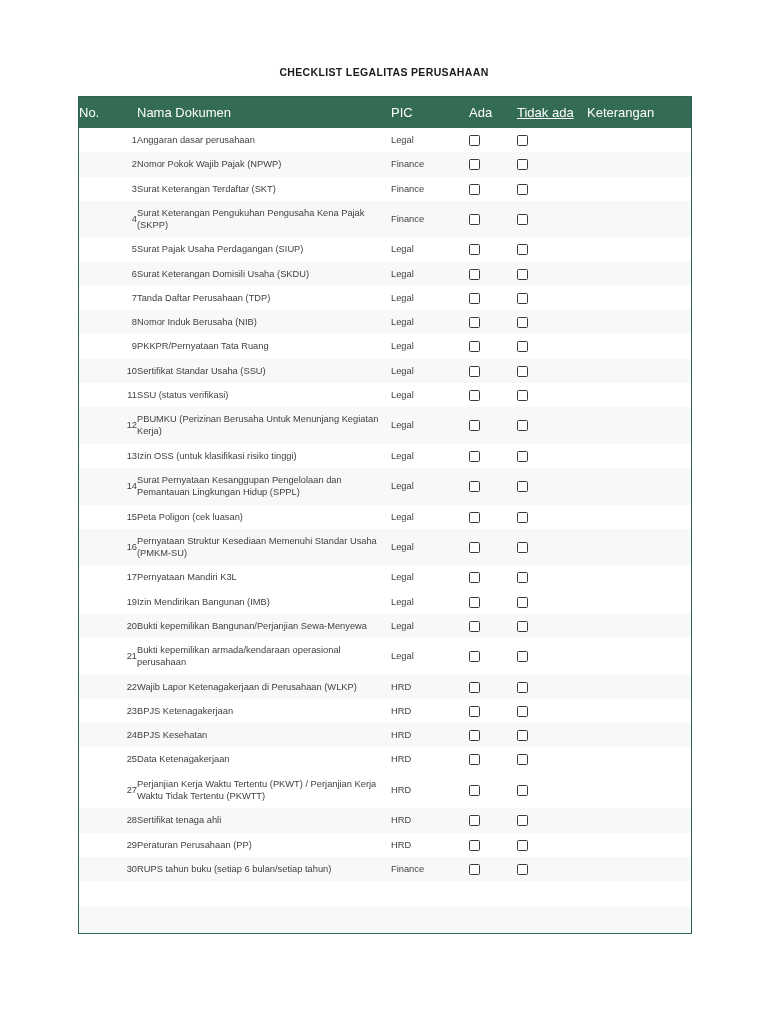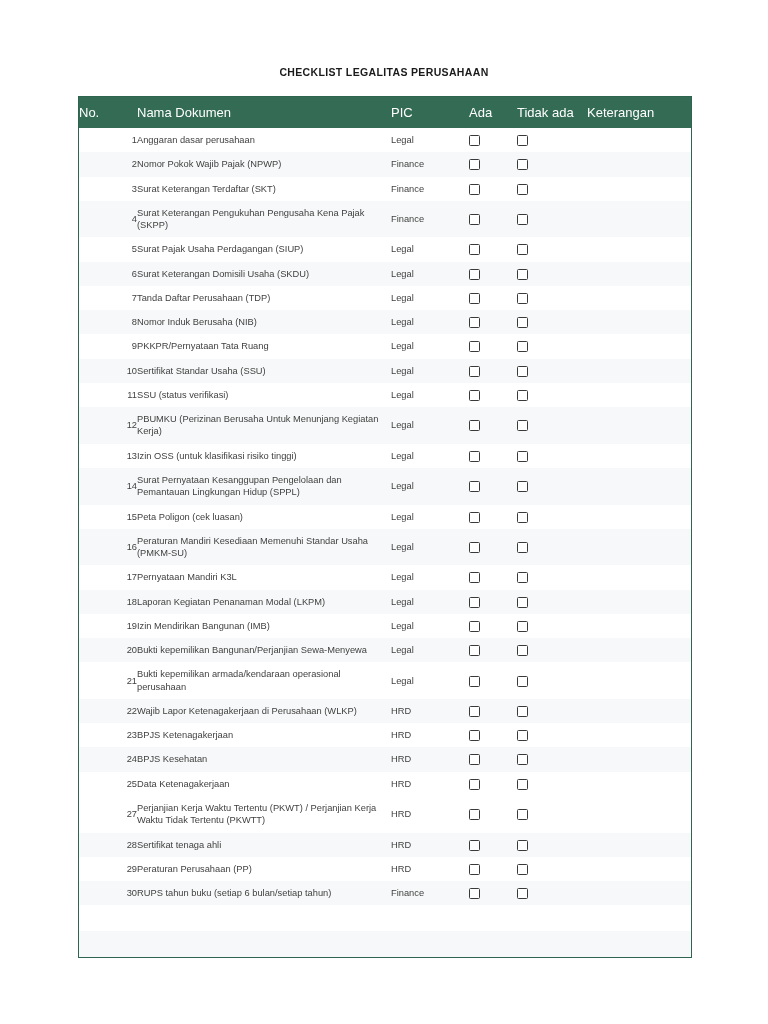--- a/index.html
+++ b/index.html
@@ -58,21 +58,21 @@
     text-align: left;
     padding: 8px 0 8px 0;
     height: 28px;
     vertical-align: middle;
     border: none;
   }
   th.c-no        { width: 58px;  padding-left: 9px; }
   th.c-nama      { width: 254px; padding-left: 8px; }
   th.c-pic       { width: 78px;  padding-left: 9px; }
   th.c-ada       { width: 48px;  text-align: left; padding-left: 9px; }
-  th.c-tidak     { width: 70px;  text-align: left; padding-left: 6px; }
+  th.c-tidak     { width: 70px;  text-align: left; padding-left: 6px; text-decoration: underline; }
   th.c-ket       { width: 104px; padding-left: 7px; }
 
   
   table.checklist tbody tr { background: #ffffff; }
   table.checklist tbody tr.alt { background: #f7f8f9; }
   table.checklist tbody td {
     font-size: 9.3px;
     color: #3f3f3f;
     padding: 6px 0 6px 0;
     vertical-align: middle;
@@ -239,37 +239,29 @@
           <tr>
             <td class="c-no">15</td>
             <td class="c-nama">Peta Poligon (cek luasan)</td>
             <td class="c-pic">Legal</td>
             <td class="c-ada"><span class="cbox"></span></td>
             <td class="c-tidak"><span class="cbox"></span></td>
             <td class="c-ket"></td>
           </tr>
           <tr class="alt">
             <td class="c-no">16</td>
-            <td class="c-nama">Peraturan Mandiri Kesediaan Memenuhi Standar Usaha (PMKM-SU)</td>
+            <td class="c-nama">Pernyataan Struktur Kesediaan Memenuhi Standar Usaha (PMKM-SU)</td>
             <td class="c-pic">Legal</td>
             <td class="c-ada"><span class="cbox"></span></td>
             <td class="c-tidak"><span class="cbox"></span></td>
             <td class="c-ket"></td>
           </tr>
           <tr>
             <td class="c-no">17</td>
             <td class="c-nama">Pernyataan Mandiri K3L</td>
-            <td class="c-pic">Legal</td>
-            <td class="c-ada"><span class="cbox"></span></td>
-            <td class="c-tidak"><span class="cbox"></span></td>
-            <td class="c-ket"></td>
-          </tr>
-          <tr class="alt">
-            <td class="c-no">18</td>
-            <td class="c-nama">Laporan Kegiatan Penanaman Modal (LKPM)</td>
             <td class="c-pic">Legal</td>
             <td class="c-ada"><span class="cbox"></span></td>
             <td class="c-tidak"><span class="cbox"></span></td>
             <td class="c-ket"></td>
           </tr>
           <tr>
             <td class="c-no">19</td>
             <td class="c-nama">Izin Mendirikan Bangunan (IMB)</td>
             <td class="c-pic">Legal</td>
             <td class="c-ada"><span class="cbox"></span></td>

